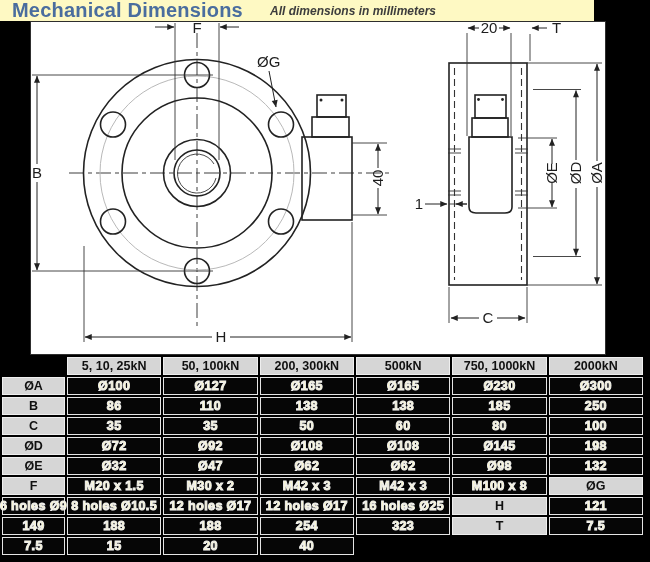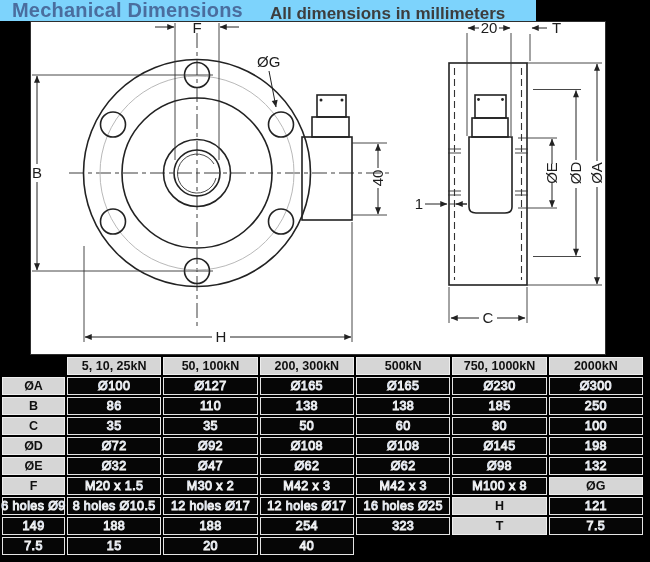--- a/index.html
+++ b/index.html
@@ -1,34 +1,34 @@
 <!DOCTYPE html>
 <html><head>
 <meta charset="utf-8">
 <style>
   html,body{margin:0;padding:0;background:#000;}
   body{width:650px;height:562px;position:relative;overflow:hidden;
        font-family:"Liberation Sans",sans-serif;}
-  .title-band{position:absolute;left:0;top:0;width:536px;height:21px;background:#7dd3fc;}
+  .title-band{position:absolute;left:0;top:0;width:594px;height:21px;background:#fef9c3;}
   .page-title{position:absolute;left:12px;top:-1px;font-size:20px;font-weight:700;
               color:#4a6d9e;letter-spacing:0.2px;white-space:nowrap;}
-  .page-subtitle{position:absolute;left:270px;top:4px;font-size:17px;font-weight:700;
-                 color:#3d3d3d;white-space:nowrap;}
+  .page-subtitle{position:absolute;left:270px;top:4px;font-size:12px;font-weight:700;
+                 color:#3d3d3d;white-space:nowrap;font-style:italic;}
   .panel{position:absolute;left:30px;top:21px;width:576px;height:334px;background:#fff;}
   .panel svg{display:block;}
   
   .tbl{position:absolute;left:2px;top:357px;width:641px;
        display:grid;grid-template-columns:63px repeat(6,1fr);
        grid-auto-rows:18px;column-gap:2px;row-gap:2px;background:#000;}
   .cell{display:flex;align-items:center;justify-content:center;
         font-size:12.5px;line-height:1;box-sizing:border-box;white-space:nowrap;}
   .corner{background:transparent;border:none;}
   .hdr{background:#d6d6d6;border:1px solid #efefef;color:#101010;font-weight:700;}
   .lbl{background:#d6d6d6;border:1px solid #efefef;color:#101010;font-weight:700;}
-  .val{background:#060606;border:1px solid #e4e4e4;color:#3b82f6;font-weight:400;
+  .val{background:#060606;border:1px solid #e4e4e4;color:#fef9c3;font-weight:700;
        letter-spacing:0.4px;-webkit-text-stroke:1px #f0f0f0;}
   @supports not (-webkit-text-stroke: 1px #fff){ .val{color:#ececec;} }
   
   .ln{stroke:#222;stroke-width:1.6;fill:none;}
   .thin{stroke:#333;stroke-width:0.9;fill:none;}
   .lite{stroke:#b9b9b9;stroke-width:1;fill:none;}
   .dash{stroke:#333;stroke-width:0.95;fill:none;stroke-dasharray:15 4 4 4;}
   .hid{stroke:#333;stroke-width:1.1;fill:none;stroke-dasharray:7 4;}
   .dim{stroke:#222;stroke-width:1;fill:none;}
   text{fill:#1d1d1d;font-family:"Liberation Sans",sans-serif;font-size:15px;}

